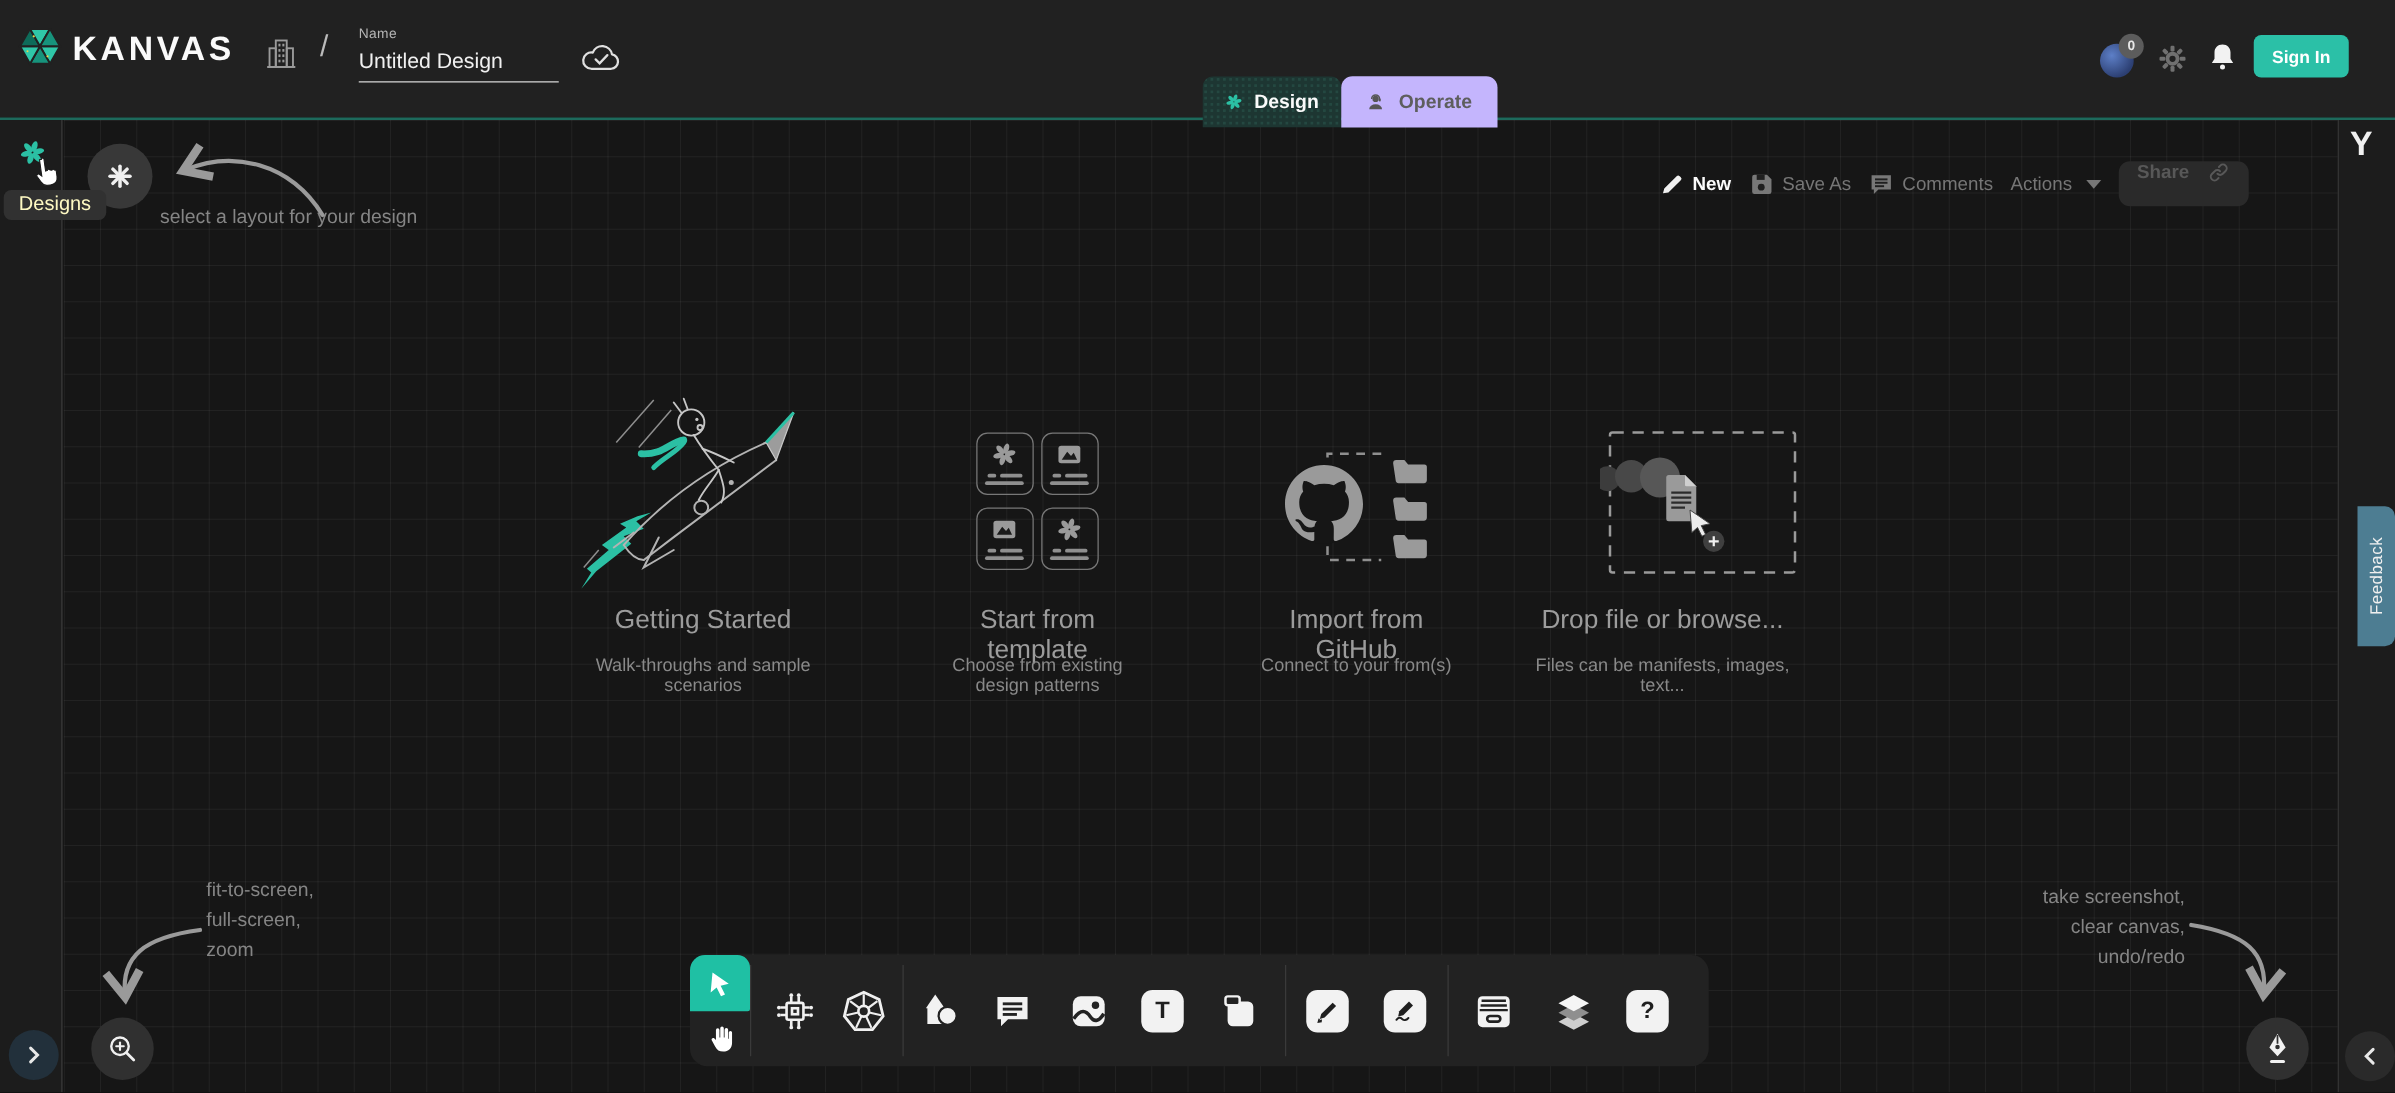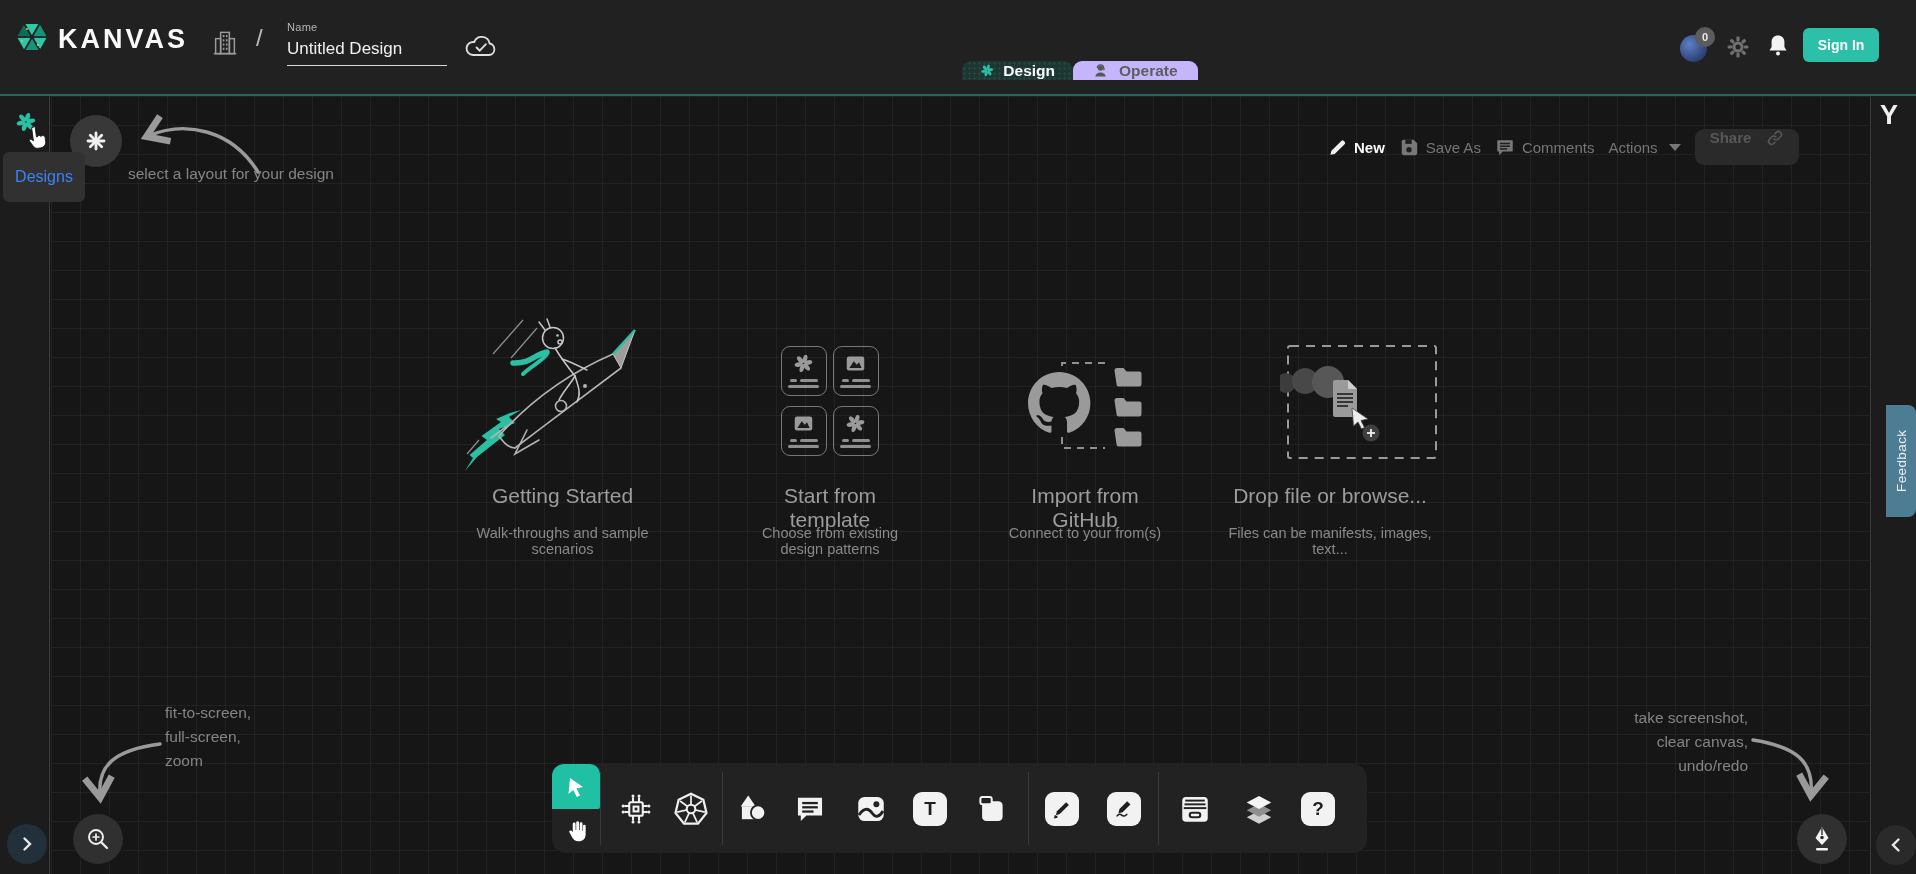--- a/index.html
+++ b/index.html
@@ -5,40 +5,40 @@
   html,body{margin:0;padding:0;background:#101010;}
   *{box-sizing:border-box;font-family:"Liberation Sans",sans-serif;}
   #stage{position:relative;width:1916px;height:874px;overflow:hidden;background:#161616;}
   .abs{position:absolute;}
   
   #header{left:0;top:0;width:1916px;height:94px;background:#212121;}
   #teal-line{left:0;top:94px;width:1916px;height:2px;background:#1d6a5c;z-index:6;}
   .brand{font-size:27px;font-weight:800;letter-spacing:3px;color:#fafafa;}
   .name-label{font-size:11px;color:#b5b5b5;letter-spacing:.3px;}
   .name-input{background:transparent;border:none;border-bottom:1.5px solid #d8d8d8;color:#f0f0f0;font-size:17px;width:160px;padding:0 0 6px 0;outline:none;}
-  .tab{height:19px;display:flex;align-items:center;gap:9px;padding:0 18px;border-radius:9px 9px 0 0;cursor:pointer;}
+  .tab{height:41px;display:flex;align-items:center;gap:9px;padding:0 18px;border-radius:9px 9px 0 0;cursor:pointer;}
   .tab-active{background:#1d3632;background-image:radial-gradient(rgba(94,234,195,.10) 1px,transparent 1.3px);background-size:5px 5px;color:#fafafa;}
   .tab-idle{background:#c4b5fd;color:#5e5e5e;}
   .tab span{font-size:15.5px;font-weight:600;}
   .badge{width:20px;height:20px;border-radius:50%;background:#5c5c5c;color:#e8e8e8;font-size:11px;font-weight:700;display:flex;align-items:center;justify-content:center;}
   .signin{width:76px;height:34px;border-radius:6px;background:#2bc0a7;color:#fff;font-size:14px;font-weight:700;display:flex;align-items:center;justify-content:center;cursor:pointer;}
   
   .strip{top:96px;height:778px;background:#1c1c1c;}
   
   #canvas{left:51px;top:96px;width:1819px;height:778px;background:#161616;
     background-image:linear-gradient(rgba(255,255,255,.05) 1px,transparent 1px),linear-gradient(90deg,rgba(255,255,255,.05) 1px,transparent 1px);
     background-size:29px 29px;}
   
   #design-bar{left:1328px;top:127px;height:40px;display:flex;align-items:center;gap:14px;z-index:5;}
   .dbtn{display:flex;align-items:center;gap:7px;font-size:15px;color:#767676;cursor:pointer;white-space:nowrap;}
   .dbtn.primary{color:#fafafa;font-weight:700;}
   .caret{width:0;height:0;border-left:6px solid transparent;border-right:6px solid transparent;border-top:7px solid #767676;margin-left:4px;}
   .share-pill{width:104px;height:36px;border-radius:9px;background:#2a2a2a;display:flex;align-items:flex-start;justify-content:space-between;padding:0 15px;color:#585858;font-size:15px;font-weight:600;cursor:pointer;}
   
-  .tooltip{left:3px;top:152px;width:82px;height:50px;background:#313131;border-radius:6px;color:#3b82f6;font-size:16px;display:flex;align-items:center;justify-content:center;z-index:7;}
+  .tooltip{left:3px;top:152px;width:82px;height:24px;background:#313131;border-radius:6px;color:#fef9c3;font-size:16px;display:flex;align-items:center;justify-content:center;z-index:7;}
   .hint{color:#858585;font-size:15.5px;line-height:24px;}
   
   .ob-card{top:312px;height:233px;text-align:center;cursor:pointer;}
   .ob-title{position:absolute;top:172px;left:0;width:100%;font-size:21px;font-weight:500;color:#9c9c9c;}
   .ob-sub{position:absolute;top:213px;left:0;width:100%;font-size:14.5px;color:#898989;}
   .tmpl-card{position:absolute;width:46px;height:50px;border:1.5px solid #787878;border-radius:9px;}
   .tmpl-line{position:absolute;height:2.5px;background:#8f8f8f;border-radius:2px;}
   
   #dock{left:552px;top:764px;width:815px;height:89px;background:#222;border-radius:14px;z-index:5;}
   .dock-div{position:absolute;top:8px;width:1px;height:73px;background:#3a3a3a;}

